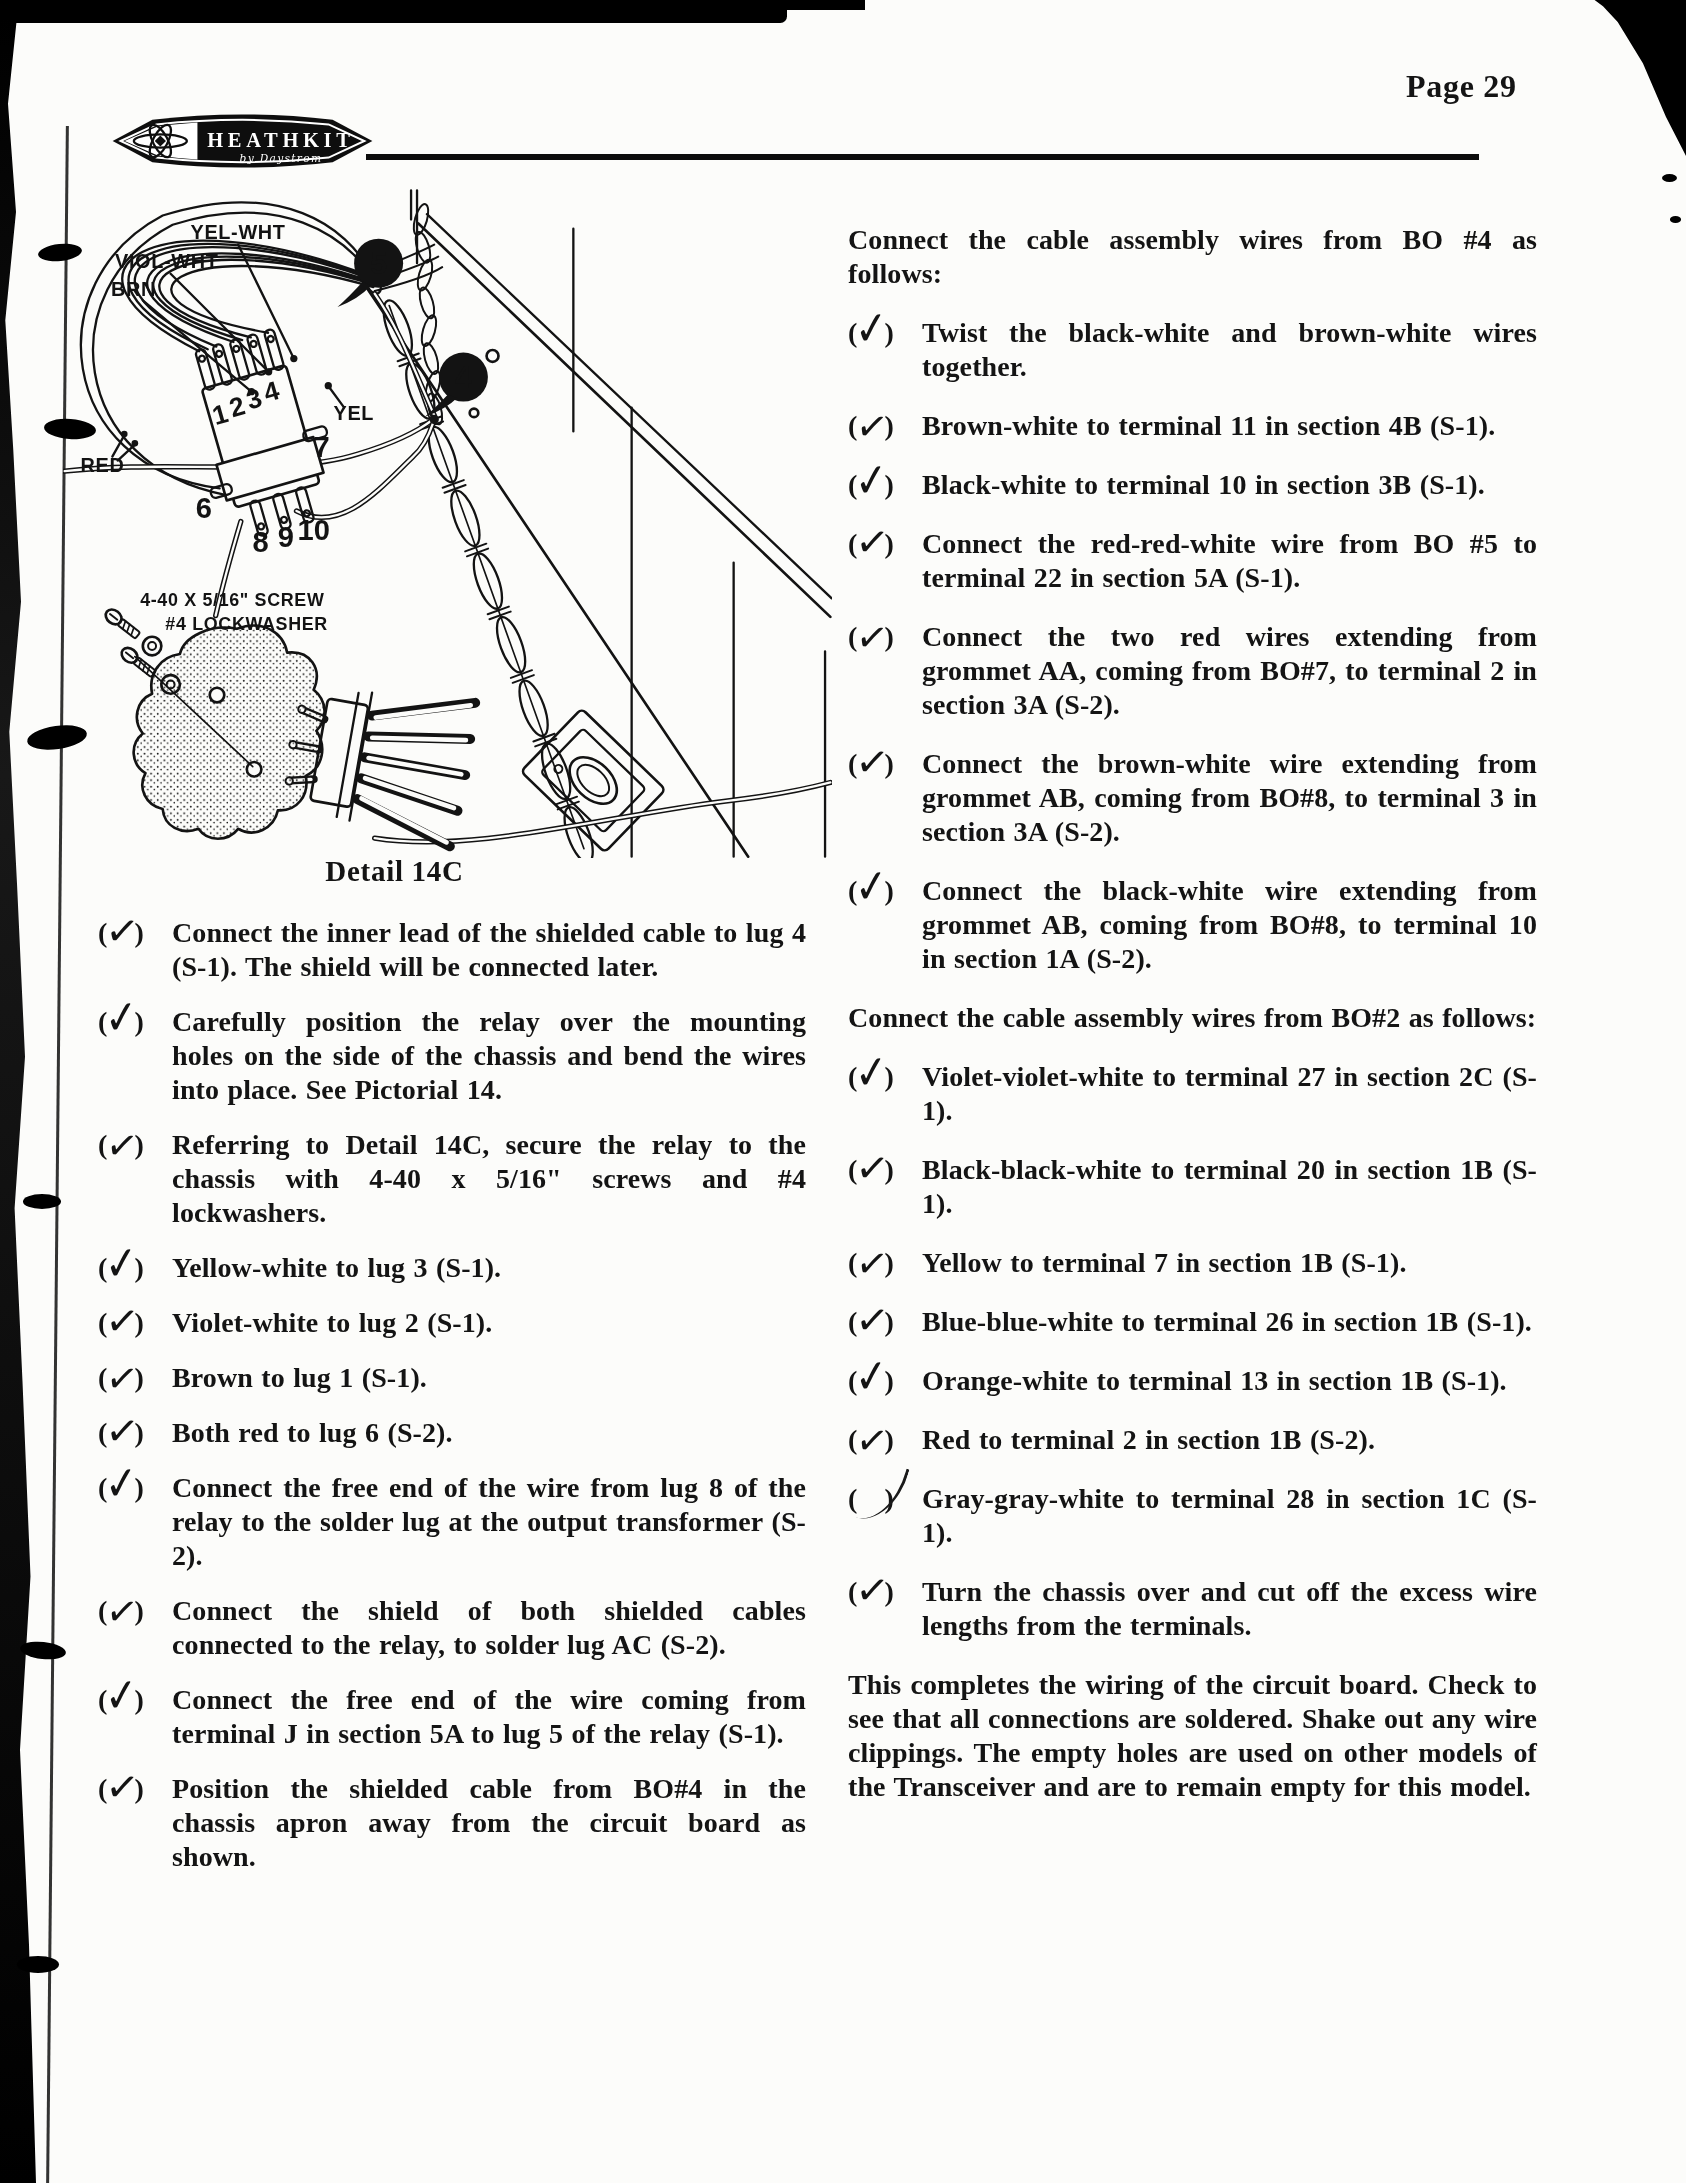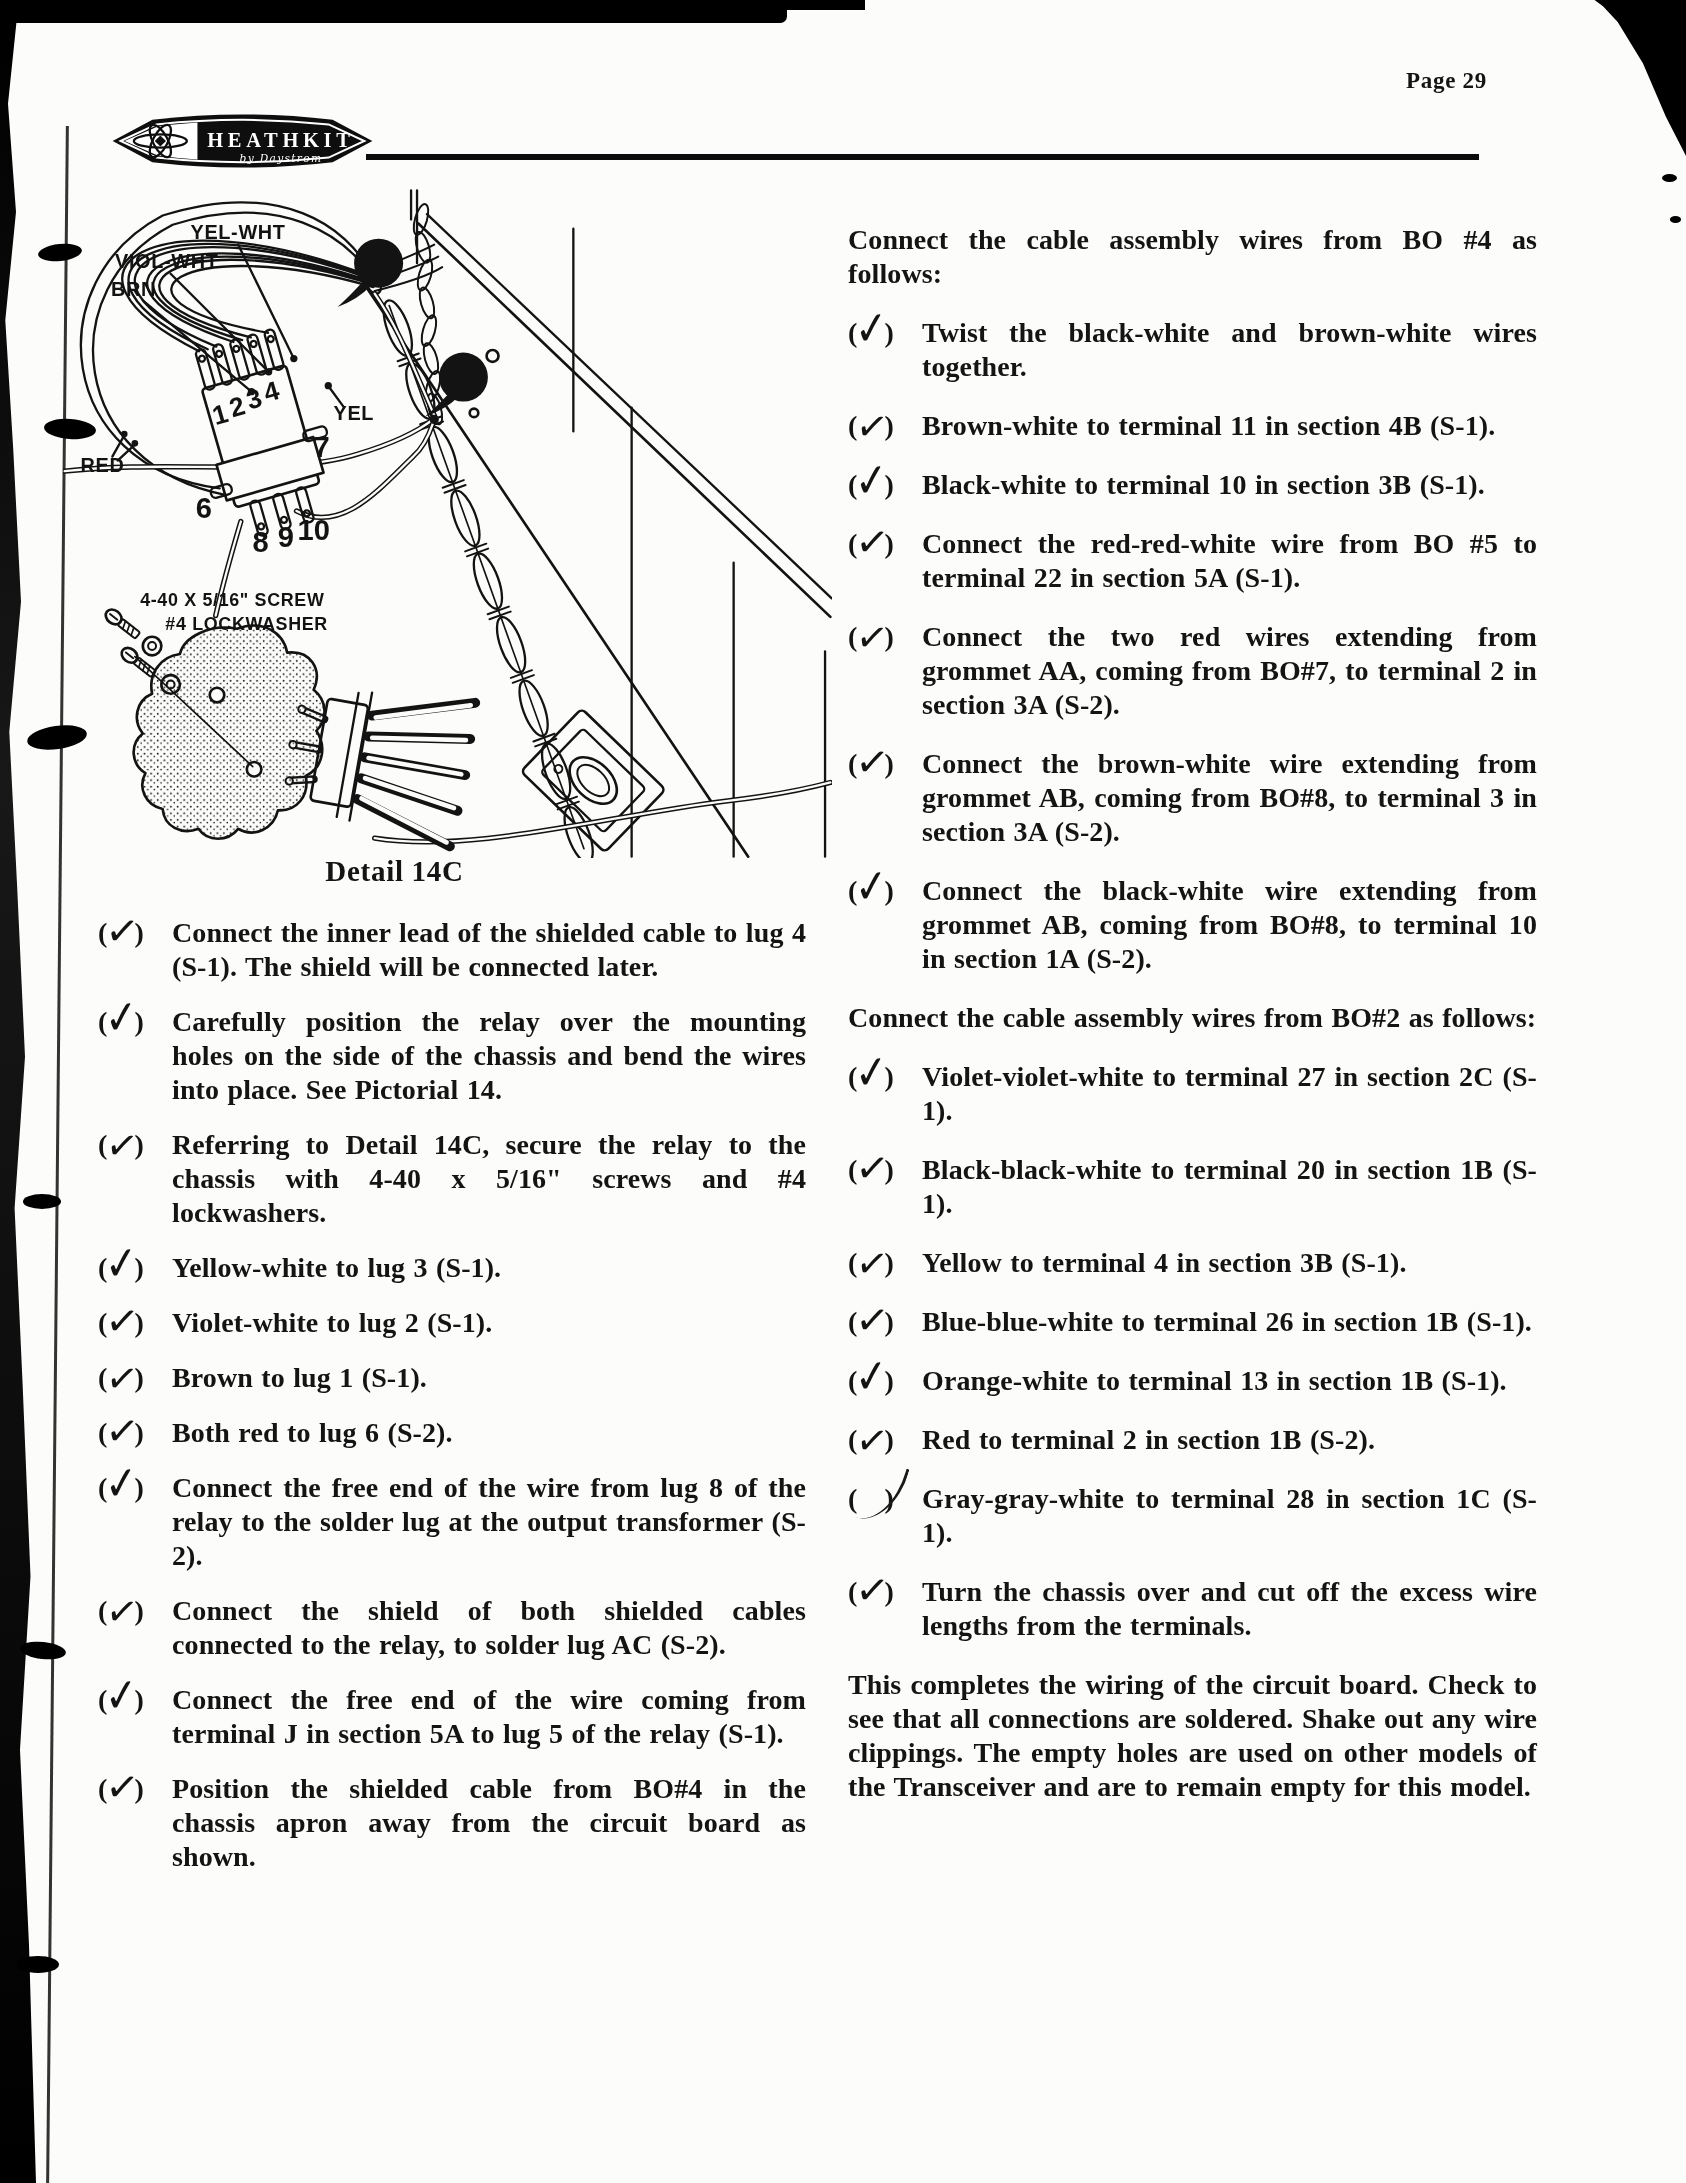--- a/index.html
+++ b/index.html
@@ -13,21 +13,21 @@
   .art-corner{right:0;top:0;width:105px;height:158px;
       clip-path:polygon(12% 0,100% 0,100% 100%,80% 74%,58% 40%,34% 14%,20% 4%);}
   .art-left{left:0;top:17px;width:36px;height:2166px;
       background:linear-gradient(180deg,#000 0%,#181818 35%,#000 100%);
       clip-path:polygon(0 0,17px 0,8px 4%,16px 9%,5.3px 14%,13.3px 20%,21px 27%,9.3px 33%,
         17px 40%,25px 48%,14.6px 55%,22.5px 63%,30.5px 72%,20px 80%,29px 89%,36px 100%,0 100%);}
   .art-line{left:56px;top:126px;width:2.7px;height:2057px;transform:rotate(.55deg);opacity:.8;}
   .blob{position:absolute;background:#000;border-radius:50%;}
 
   
-  .pagenum{position:absolute;left:1406px;top:68px;font-size:23px;font-weight:700;letter-spacing:0.7px;}
+  .pagenum{position:absolute;left:1406px;top:68px;font-size:32px;font-weight:700;letter-spacing:0.7px;}
   .rule{position:absolute;left:366px;top:154px;width:1113px;height:6px;background:#0c0c0c;}
   .logo{position:absolute;left:110px;top:111px;width:265px;height:60px;}
 
   
   .fig{position:absolute;left:63px;top:189px;width:769px;height:669px;}
   .fig text{font-family:"Liberation Sans",sans-serif;font-weight:700;fill:#131313;stroke:none;}
   .figlabel{font-size:30px;letter-spacing:1px;}
   .fighw{font-size:27px;letter-spacing:1px;}
   .fignum{font-size:44px;}
   .fignum-s{font-size:40px;}
@@ -394,21 +394,21 @@
     <div class="item">
       <span class="checkcell"><span>(</span><span class="mark">✓</span><span>)</span></span>
       <span class="textcell">Violet-violet-white to terminal 27 in section 2C (S-1).</span>
     </div>
     <div class="item">
       <span class="checkcell"><span>(</span><span class="mark">✓</span><span>)</span></span>
       <span class="textcell">Black-black-white to terminal 20 in section 1B (S-1).</span>
     </div>
     <div class="item">
       <span class="checkcell"><span>(</span><span class="mark">✓</span><span>)</span></span>
-      <span class="textcell">Yellow to terminal 4 in section 3B (S-1).</span>
+      <span class="textcell">Yellow to terminal 7 in section 1B (S-1).</span>
     </div>
     <div class="item">
       <span class="checkcell"><span>(</span><span class="mark">✓</span><span>)</span></span>
       <span class="textcell">Blue-blue-white to terminal 26 in section 1B (S-1).</span>
     </div>
     <div class="item">
       <span class="checkcell"><span>(</span><span class="mark">✓</span><span>)</span></span>
       <span class="textcell">Orange-white to terminal 13 in section 1B (S-1).</span>
     </div>
     <div class="item">

